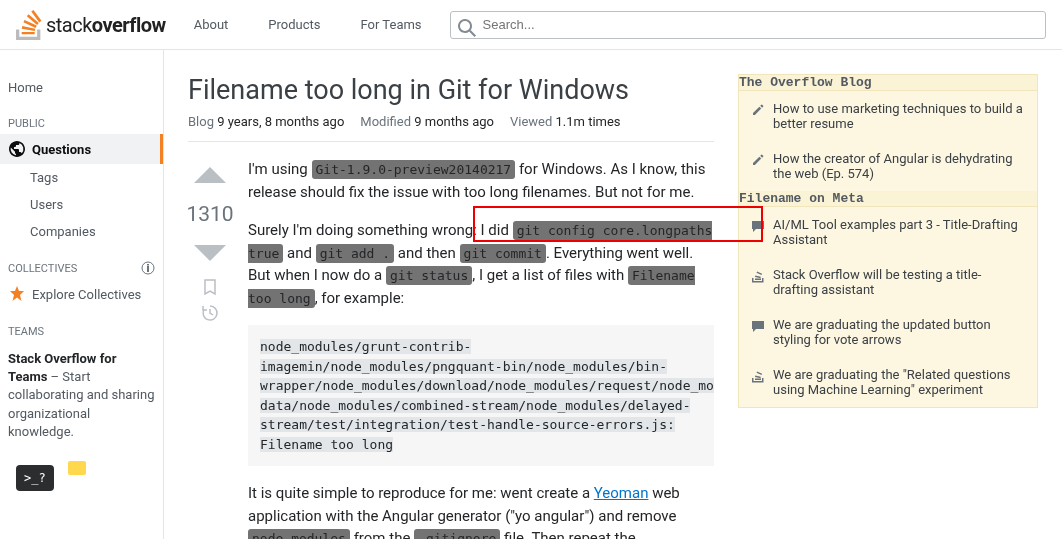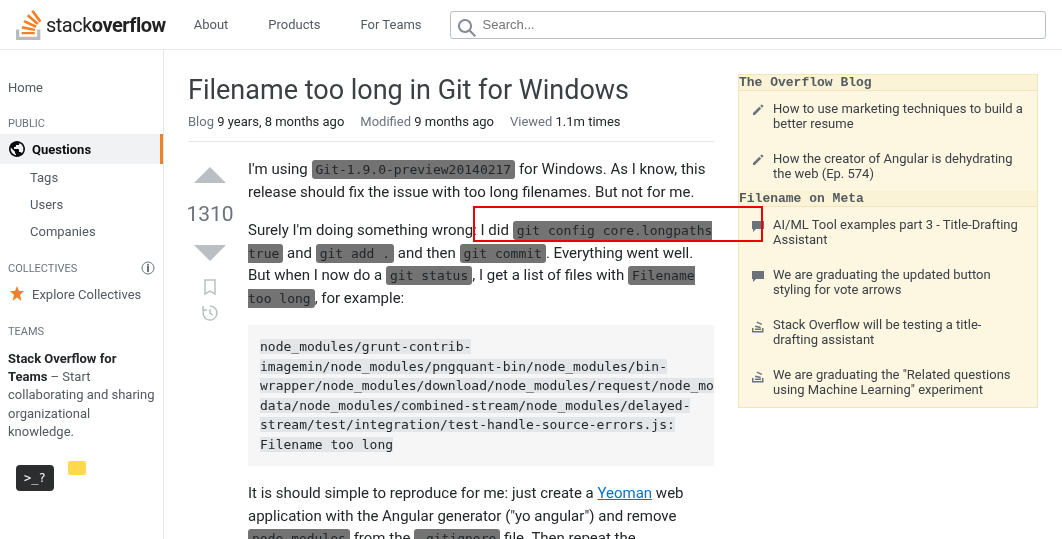--- a/index.html
+++ b/index.html
@@ -133,21 +133,21 @@
             </svg>
           <svg class="vote-icon" width="18" height="18" viewBox="0 0 18 18">
               <path fill="none" stroke="currentColor" stroke-width="1.5" d="M9 2a7 7 0 1 1-6 3.5M9 5v4l3 2M2 2v4h4"></path>
             </svg>
         </div>
         <div class="content content-wrap">
           <p><span>I'm using </span><code>Git-1.9.0-preview20140217</code><span> for Windows. As I know, this release should fix the issue with too long filenames. But not for me.</span></p>
           <p><span>Surely I'm doing something wrong: I did </span><code>git config core.longpaths true</code><span> and </span><code>git add .</code><span> and then </span><code>git commit</code><span>. Everything went well. But when I now do a </span><code>git status</code><span>, I get a list of files with </span><code class="highlight-hl">Filename too long</code><span>, for example:</span></p>
           <div class="red-box" style="left:225px; top:48px; width:290px; height:36px;"></div>
           <div class="codeblock"><span>node_modules/grunt-contrib-imagemin/node_modules/pngquant-bin/node_modules/bin-wrapper/node_modules/download/node_modules/request/node_modules/form-data/node_modules/combined-stream/node_modules/delayed-stream/test/integration/test-handle-source-errors.js: Filename too long</span></div>
-          <p><span>It is should simple to reproduce for me: just create a </span><a>Yeoman</a><span> web application with the Angular generator ("yo angular") and remove </span><code>node_modules</code><span> from the </span><code>.gitignore</code><span> file. Then repeat the aforementioned Git commands.</span></p>
+          <p><span>It is quite simple to reproduce for me: went create a </span><a>Yeoman</a><span> web application with the Angular generator ("yo angular") and remove </span><code>node_modules</code><span> from the </span><code>.gitignore</code><span> file. Then repeat the aforementioned Git commands.</span></p>
 
         </div>
       </div>
     </div>
 
     <div class="rightbar">
       <div class="widget">
         <div class="widget-head">The Overflow Blog</div>
         <div class="widget-item">
           <svg class="wi-icon" width="14" height="14" viewBox="0 0 14 14">
@@ -162,30 +162,30 @@
           <span>How the creator of Angular is dehydrating the web (Ep. 574)</span>
         </div>
         <div class="widget-head">Filename on Meta</div>
         <div class="widget-item">
           <svg class="wi-icon meta-icon" width="14" height="14" viewBox="0 0 14 14">
               <path fill="currentColor" d="M1 2h12v8H5l-3 3V10H1V2z"></path>
             </svg>
           <span>AI/ML Tool examples part 3 - Title-Drafting Assistant</span>
         </div>
         <div class="widget-item">
+          <svg class="wi-icon" width="14" height="14" viewBox="0 0 14 14">
+              <path fill="#6a737c" d="M11 12v-3h1.5v4.5H1V9H2.5v3H11Zm-.5-6-5-2.3.6-1.3 5 2.3-.6 1.3ZM4 8l5.5 1.2.3-1.4L4.3 6.6 4 8Zm6 3H4v-1.5h6V11Z"></path>
+            </svg>
+          <span>Stack Overflow will be testing a title-drafting assistant</span>
+        </div>
+        <div class="widget-item">
           <svg class="wi-icon meta-icon" width="14" height="14" viewBox="0 0 14 14">
               <path fill="currentColor" d="M1 2h12v8H5l-3 3V10H1V2z"></path>
             </svg>
           <span>We are graduating the updated button styling for vote arrows</span>
-        </div>
-        <div class="widget-item">
-          <svg class="wi-icon" width="14" height="14" viewBox="0 0 14 14">
-              <path fill="#6a737c" d="M11 12v-3h1.5v4.5H1V9H2.5v3H11Zm-.5-6-5-2.3.6-1.3 5 2.3-.6 1.3ZM4 8l5.5 1.2.3-1.4L4.3 6.6 4 8Zm6 3H4v-1.5h6V11Z"></path>
-            </svg>
-          <span>Stack Overflow will be testing a title-drafting assistant</span>
         </div>
         <div class="widget-item">
           <svg class="wi-icon" width="14" height="14" viewBox="0 0 14 14">
               <path fill="#6a737c" d="M11 12v-3h1.5v4.5H1V9H2.5v3H11Zm-.5-6-5-2.3.6-1.3 5 2.3-.6 1.3ZM4 8l5.5 1.2.3-1.4L4.3 6.6 4 8Zm6 3H4v-1.5h6V11Z"></path>
             </svg>
           <span>We are graduating the "Related questions using Machine Learning" experiment</span>
         </div>
       </div>
     </div>
   </div>

